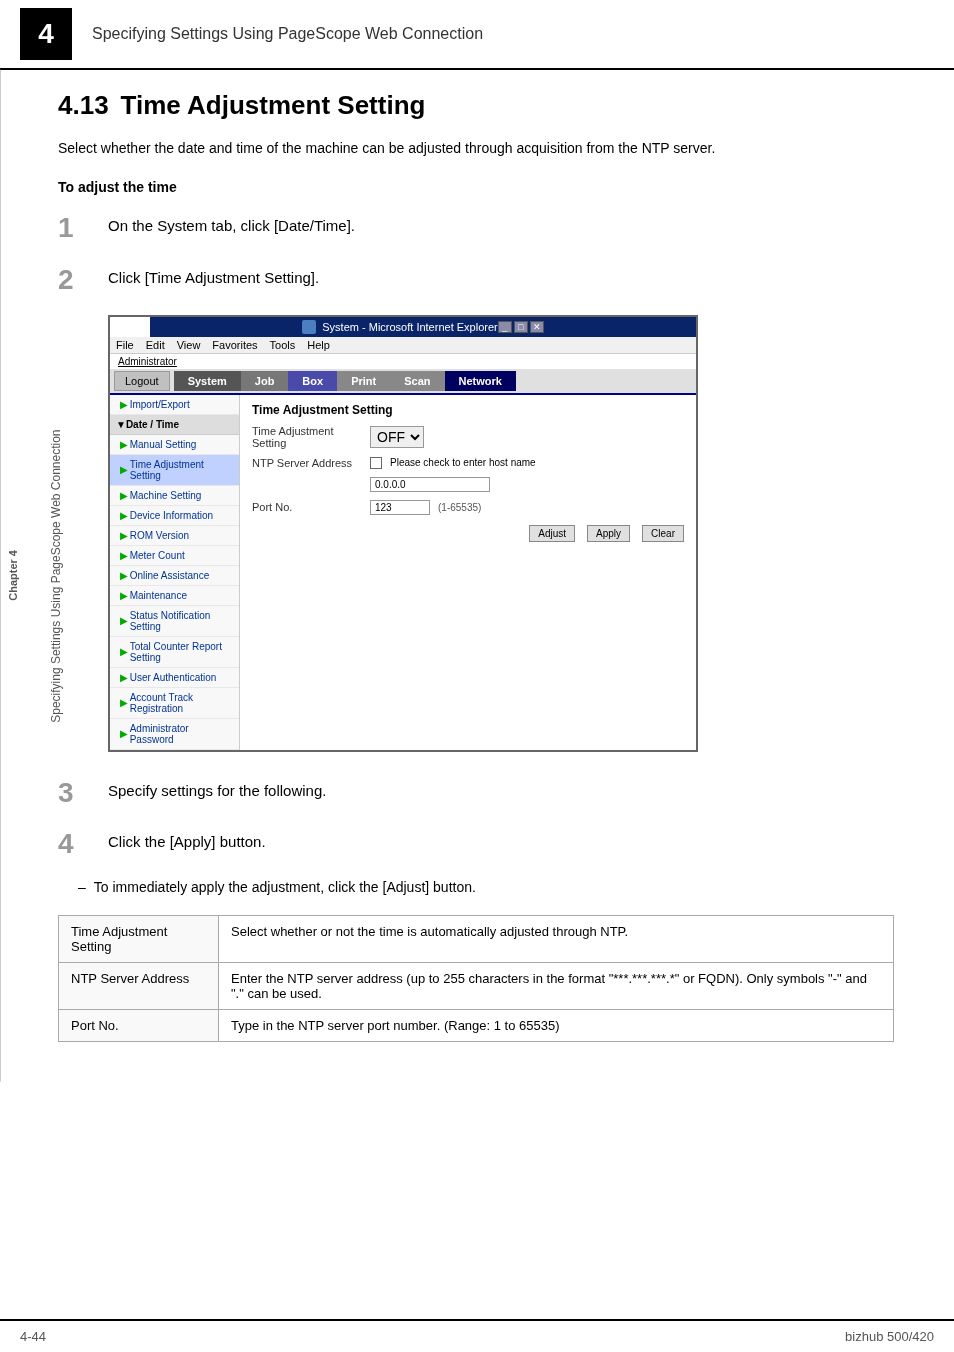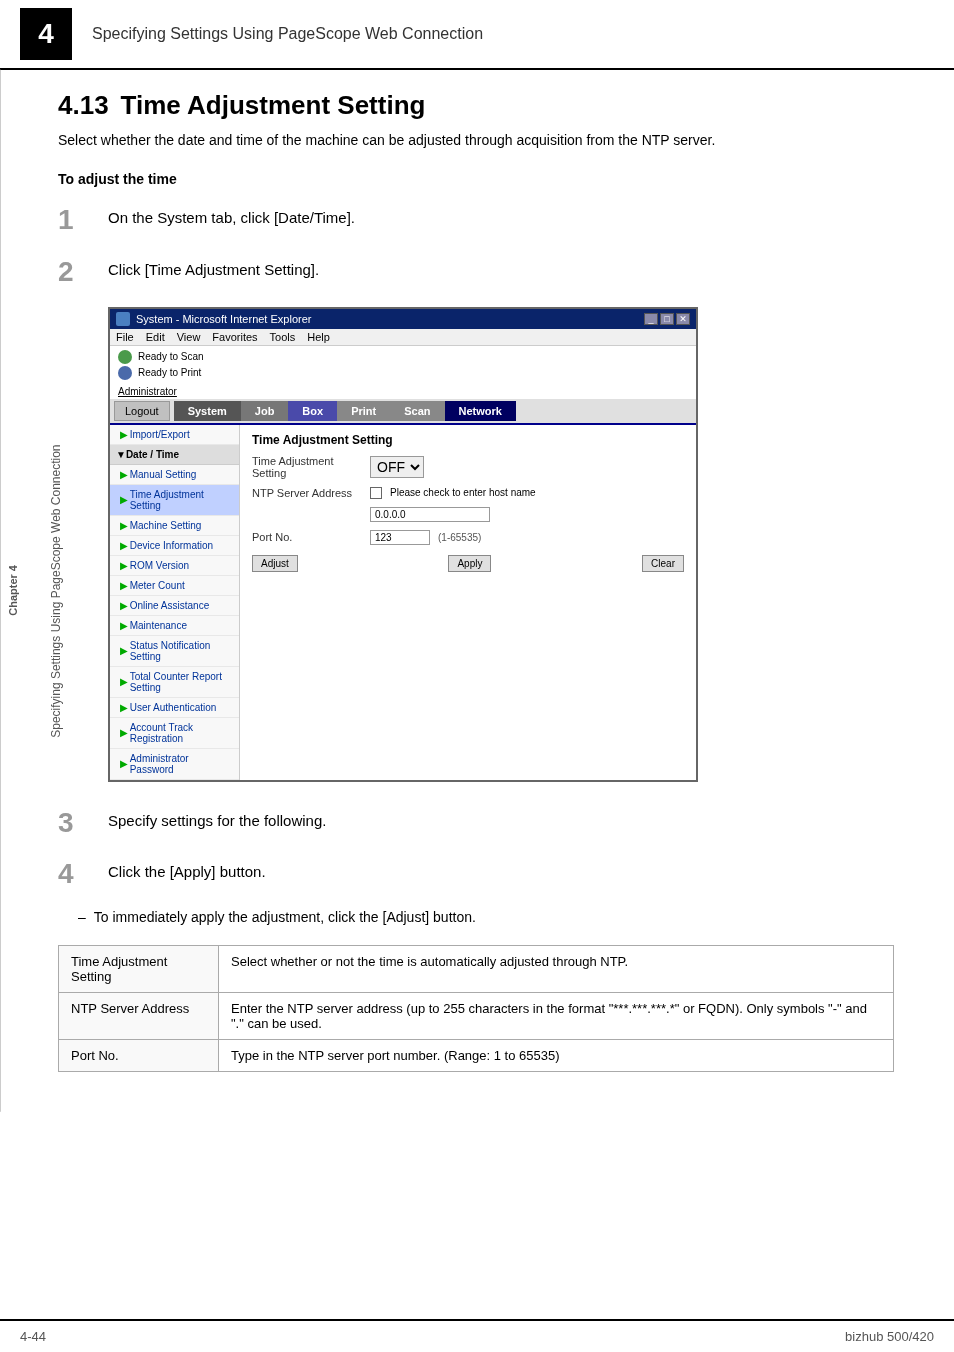--- a/index.html
+++ b/index.html
@@ -63,21 +63,21 @@
 
     .main-content {
       flex: 1;
       padding: 20px 30px;
     }
 
     
     .section-title {
       font-size: 26px;
       font-weight: bold;
-      margin-bottom: 8px;
+      margin-bottom: 16px;
     }
     .section-number {
       margin-right: 12px;
     }
 
     .intro-text {
       font-size: 14px;
       line-height: 1.6;
       margin-bottom: 20px;
       max-width: 700px;
@@ -115,23 +115,24 @@
       margin: 10px 0 24px 50px;
       width: 590px;
       background: #fff;
       font-size: 11px;
     }
     .browser-titlebar {
       background: #0a246a;
       color: #fff;
       display: flex;
       align-items: center;
-      justify-content: space-between;
+      justify-content: center;
       padding: 3px 6px;
       font-size: 11px;
+      margin-left: 40px;
     }
     .browser-titlebar-left {
       display: flex;
       align-items: center;
       gap: 6px;
     }
     .browser-icon {
       width: 14px;
       height: 14px;
       background: #4a7fc1;
@@ -296,22 +297,22 @@
       padding: 1px 4px;
       font-size: 10px;
       width: 120px;
     }
     .form-hint {
       font-size: 10px;
       color: #555;
     }
     .button-row {
       display: flex;
-      gap: 21px;
-      justify-content: space-between;
+      gap: 12px;
+      justify-content: flex-end;
       margin-top: 10px;
     }
     .form-button {
       background: #e0e0e0;
       border: 1px solid #888;
       padding: 2px 8px;
       font-size: 10px;
       cursor: pointer;
     }
     .step-sub-item {
@@ -424,30 +425,20 @@
 
       <div class="browser-menubar">
         <span>File</span>
         <span>Edit</span>
         <span>View</span>
         <span>Favorites</span>
         <span>Tools</span>
         <span>Help</span>
       </div>
 
-      <div class="status-row">
-        <div class="status-item">
-          <div class="status-dot dot-green"></div>
-          <span>Ready to Scan</span>
-        </div>
-        <div class="status-item">
-          <div class="status-dot dot-blue"></div>
-          <span>Ready to Print</span>
-        </div>
-      </div>
 
       <div class="admin-label">Administrator</div>
 
       <div class="nav-tabs">
         <button class="nav-logout">Logout</button>
         <div class="nav-tab system">System</div>
         <div class="nav-tab job">Job</div>
         <div class="nav-tab box">Box</div>
         <div class="nav-tab print">Print</div>
         <div class="nav-tab scan">Scan</div>

